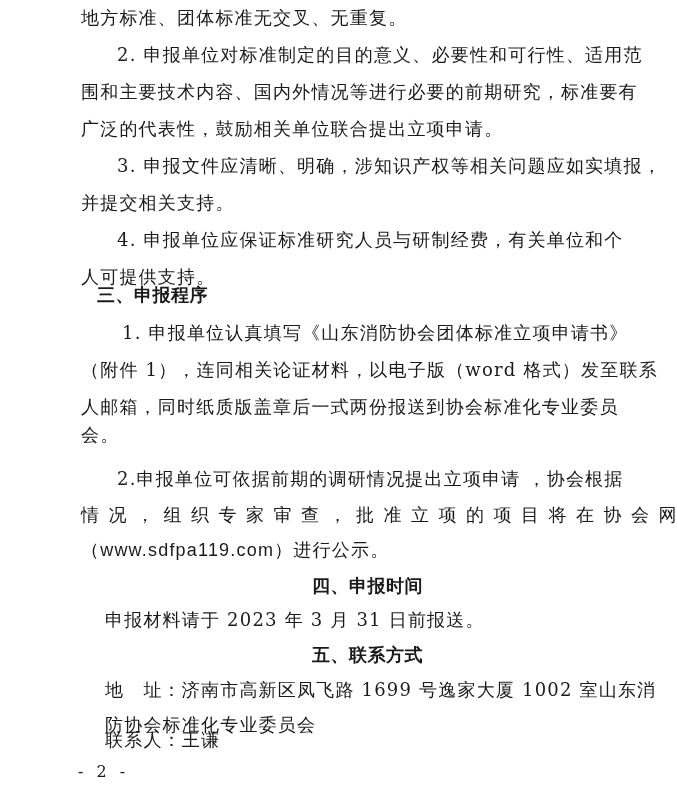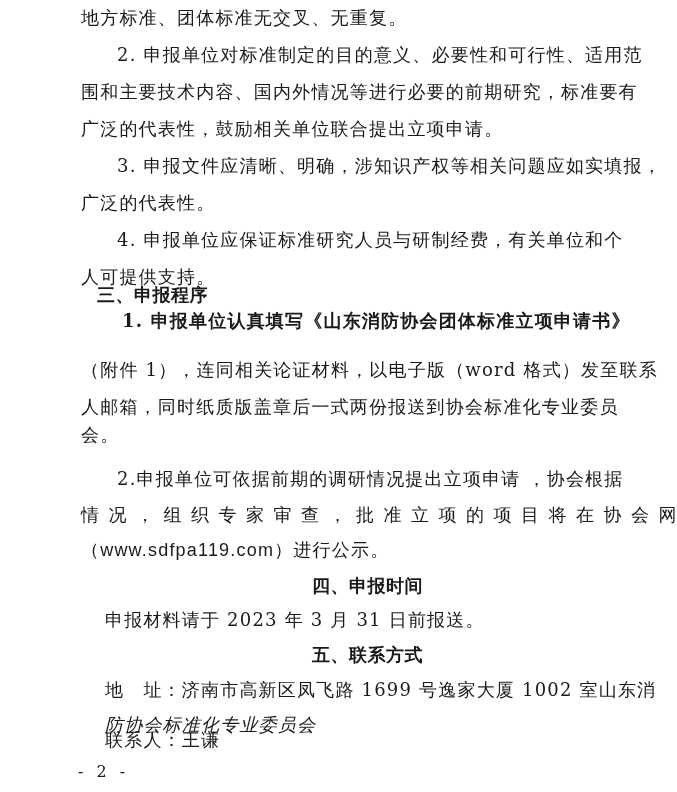--- a/index.html
+++ b/index.html
@@ -53,36 +53,36 @@
 </head>
 <body>
 
 <div>
 
   <div class="line" style="top:0px;">地方标准、团体标准无交叉、无重复。</div>
   <div class="line indent" style="top:37px;">2. 申报单位对标准制定的目的意义、必要性和可行性、适用范</div>
   <div class="line" style="top:74px;">围和主要技术内容、国内外情况等进行必要的前期研究，标准要有</div>
   <div class="line" style="top:111px;">广泛的代表性，鼓励相关单位联合提出立项申请。</div>
   <div class="line indent" style="top:148px;">3. 申报文件应清晰、明确，涉知识产权等相关问题应如实填报，</div>
-  <div class="line" style="top:185px;">广泛的代表性。</div>
+  <div class="line" style="top:185px;">并提交相关支持。</div>
   <div class="line indent" style="top:222px;">4. 申报单位应保证标准研究人员与研制经费，有关单位和个</div>
   <div class="line" style="top:259px;">人可提供支持。</div>
 
   <div class="line heading h3" style="top:277px;">三、申报程序</div>
 
-  <div class="line indent2" style="top:303px;font-weight:bold;">1. 申报单位认真填写《山东消防协会团体标准立项申请书》</div>
+  <div class="line indent2" style="top:315px;">1. 申报单位认真填写《山东消防协会团体标准立项申请书》</div>
   <div class="line" style="top:352px;">（附件 1），连同相关论证材料，以电子版（word 格式）发至联系</div>
   <div class="line" style="top:389px;">人邮箱，同时纸质版盖章后一式两份报送到协会标准化专业委员</div>
   <div class="line" style="top:417px;">会。</div>
   <div class="line indent" style="top:461px;">2.申报单位可依据前期的调研情况提出立项申请 ，协会根据</div>
   <div class="line wide" style="top:497px;">情况，组织专家审查，批准立项的项目将在协会网站</div>
   <div class="line sans" style="top:532px;">（www.sdfpa119.com）进行公示。</div>
 
   <div class="line heading h45" style="top:568px;">四、申报时间</div>
   <div class="line plain" style="top:602px;">申报材料请于 2023 年 3 月 31 日前报送。</div>
 
   <div class="line heading h45" style="top:637px;font-family:Liberation Serif, serif;">五、联系方式</div>
   <div class="line plain" style="top:672px;">地　址：济南市高新区凤飞路 1699 号逸家大厦 1002 室山东消</div>
-  <div class="line plain" style="top:707px;font-style:italic;">防协会标准化专业委员会</div>
+  <div class="line plain" style="top:707px;">防协会标准化专业委员会</div>
   <div class="line plain" style="top:722px;">联系人：王谦</div>
 
   <div class="page-number">- 2 -</div>
 </div>
 
 </body></html>

